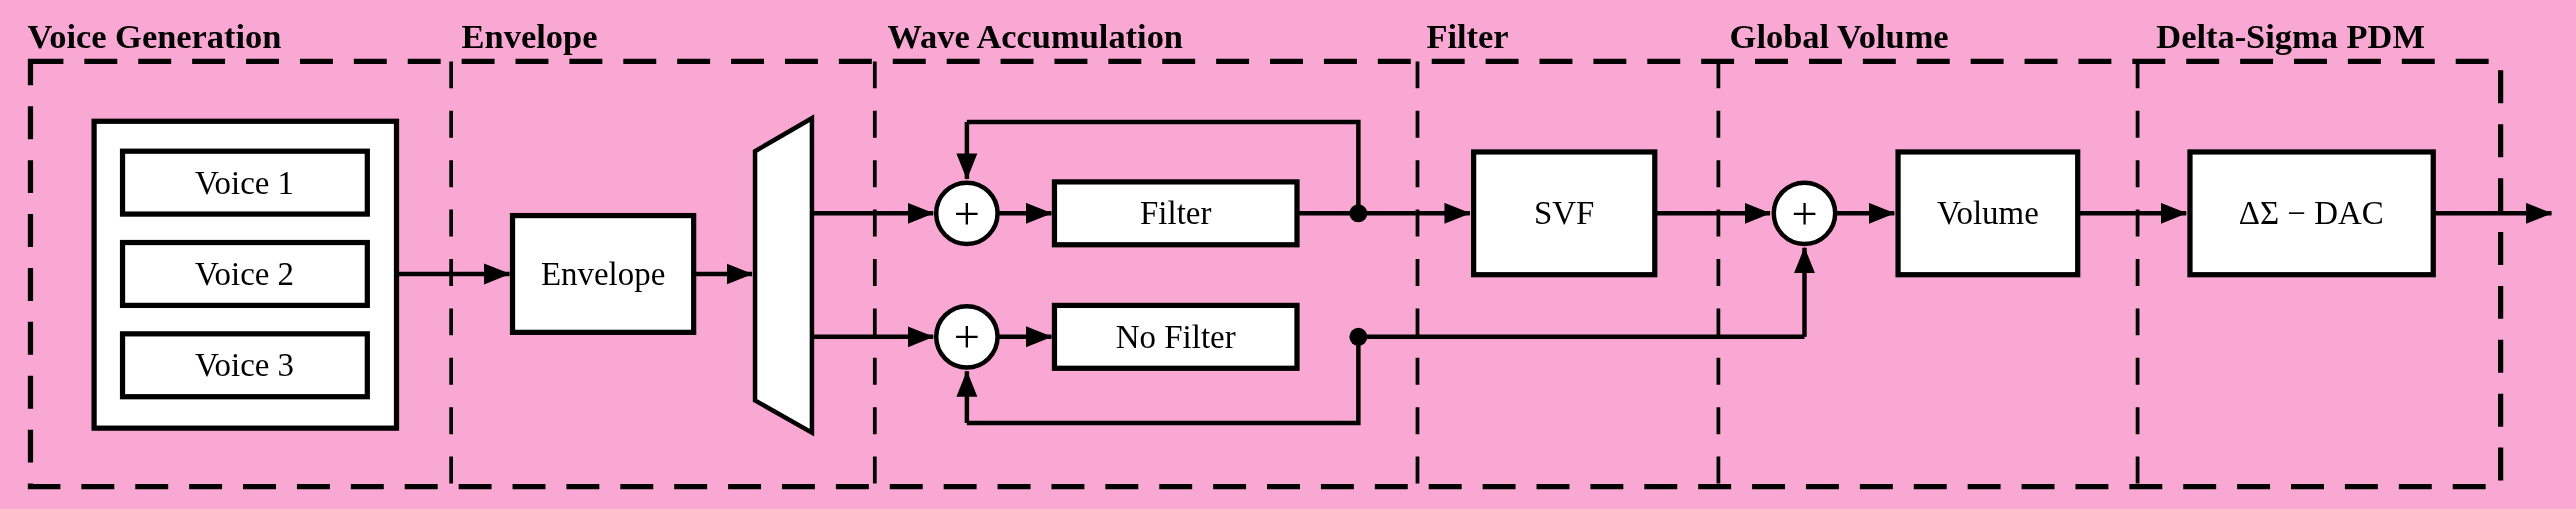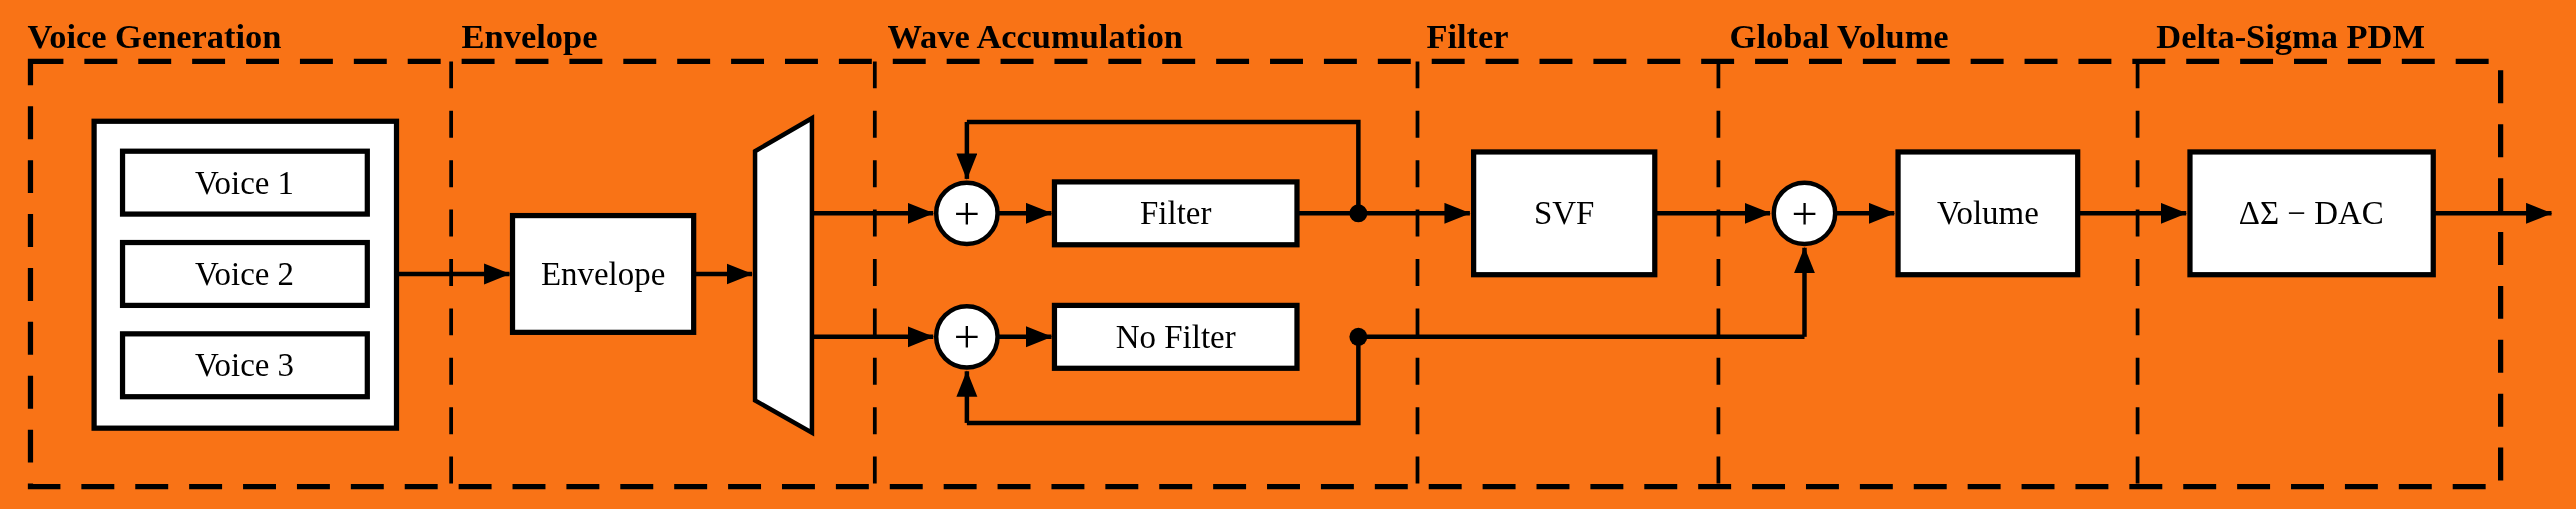--- a/index.html
+++ b/index.html
@@ -1,16 +1,16 @@
 <!DOCTYPE html>
 <html style="font-size:12px"><head>
 <meta charset="utf-8">
 <style>
   html,body{margin:0;padding:0;background:#ffffff;}
-  #fig{position:relative;width:2576px;height:509px;background:#f97316;overflow:hidden;}
+  #fig{position:relative;width:2576px;height:509px;background:#f9a8d4;overflow:hidden;}
   svg{display:block;}
   text{font-family:"Liberation Serif","DejaVu Serif",serif;fill:#000000;}
   .hdr{font-size:46px;font-weight:bold;}
   .lbl{font-size:44px;}
   .plus{font-size:62px;}
 </style>
 </head>
 <body>
 
 <div id="fig">

